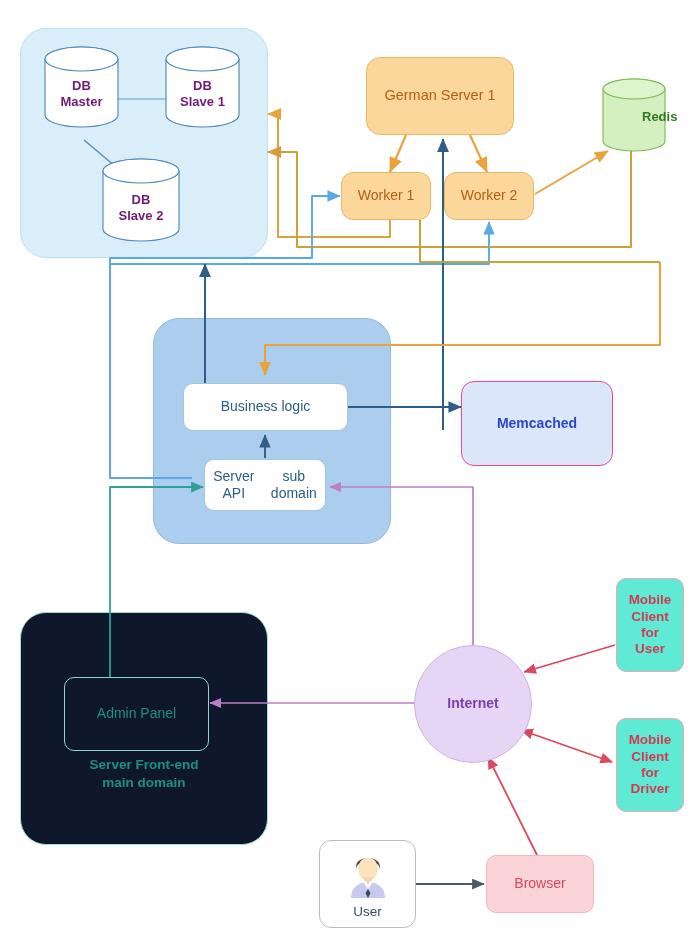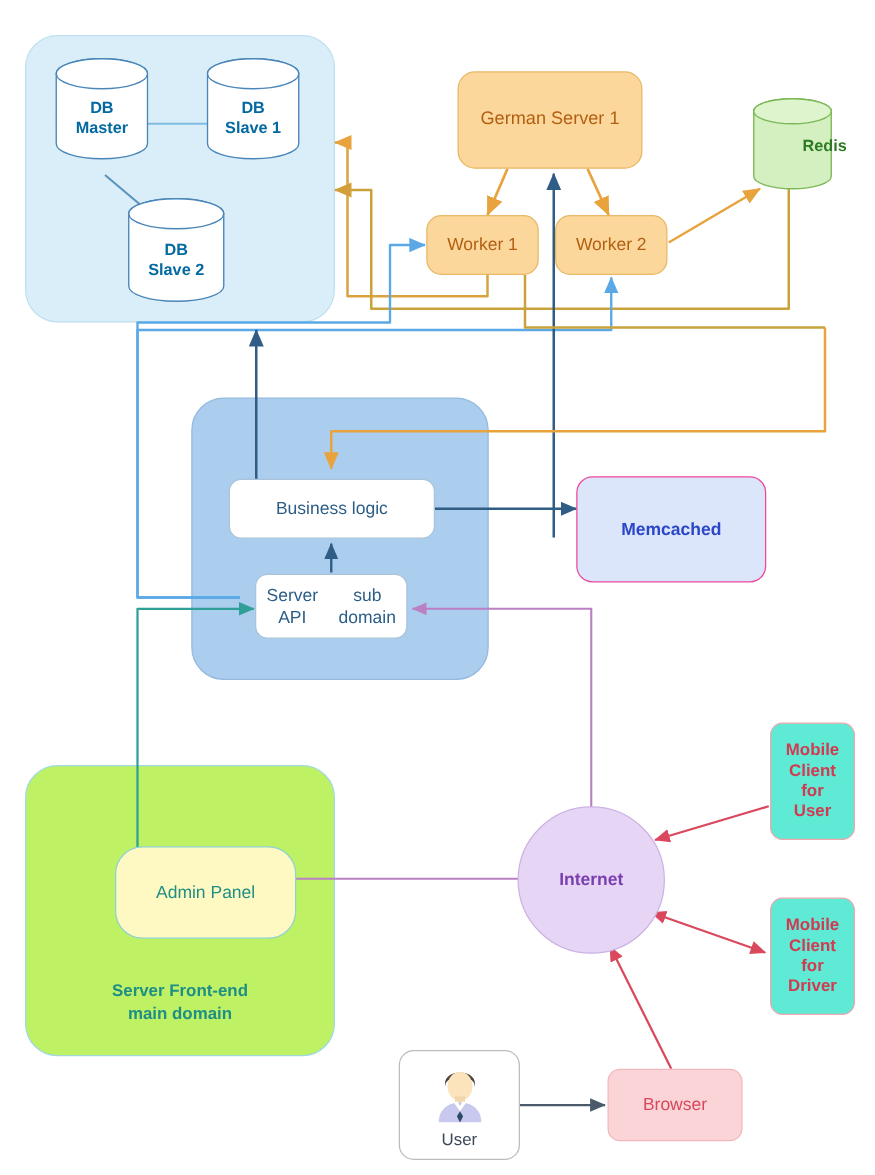--- a/index.html
+++ b/index.html
@@ -44,48 +44,47 @@
   }
   .grp-db {
     background: #daeef9;
     border: 1px solid #bfe0f0;
   }
   .grp-app {
     background: #abcdee;
     border: 1px solid #93b9dd;
   }
   .grp-front {
-    background: #bef264;
+    background: #0f172a;
     border: 1px solid #9fd9dd;
     align-items: flex-end;
-    padding-bottom: 24px;
+    padding-bottom: 52px;
   }
   .grp-front-label {
     font-size: 13.5px;
     font-weight: bold;
     color: #1f8f86;
     line-height: 1.35;
   }
 
   
   .boxw {
     background: #ffffff;
     border: 1px solid #a9c3d8;
     border-radius: 10px;
     color: #2b5d86;
     font-size: 14px;
     font-weight: normal;
   }
   .box-admin-panel {
-    background: #fef9c3;
+    background: #0f172a;
     border: 1px solid #8fd2d4;
-    border-radius: 22px;
+    border-radius: 10px;
     color: #1f8f86;
     font-size: 14px;
-    margin-left: 28px;
   }
 
   
   .box-orange {
     background: #fbd79b;
     border: 1px solid #e7b866;
     border-radius: 12px;
     color: #b25f12;
     font-size: 14px;
   }
@@ -137,21 +136,21 @@
   .cyl svg { display: block; }
   .cyl-label {
     position: absolute;
     left: 0; right: 0;
     text-align: center;
     font-size: 13px;
     font-weight: bold;
     line-height: 1.2;
     pointer-events: none;
   }
-  .cyl-db .cyl-label { color: #0369a1; }
+  .cyl-db .cyl-label { color: #701a75; }
   .cyl-redis .cyl-label { color: #2d7a22; padding-left: 40px; }
 
   
   .card-admin {
     background: #ffffff;
     border: 1px solid #bcbcbc;
     border-radius: 12px;
     flex-direction: column;
     gap: 1px;
   }

